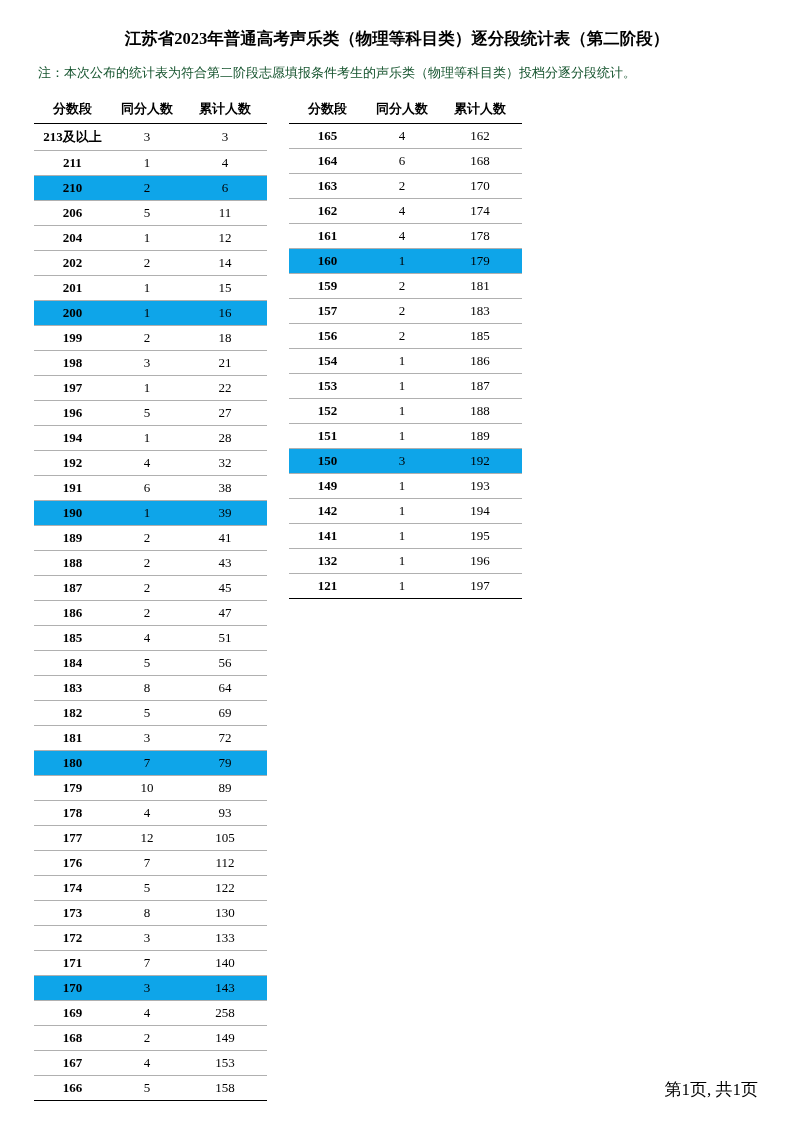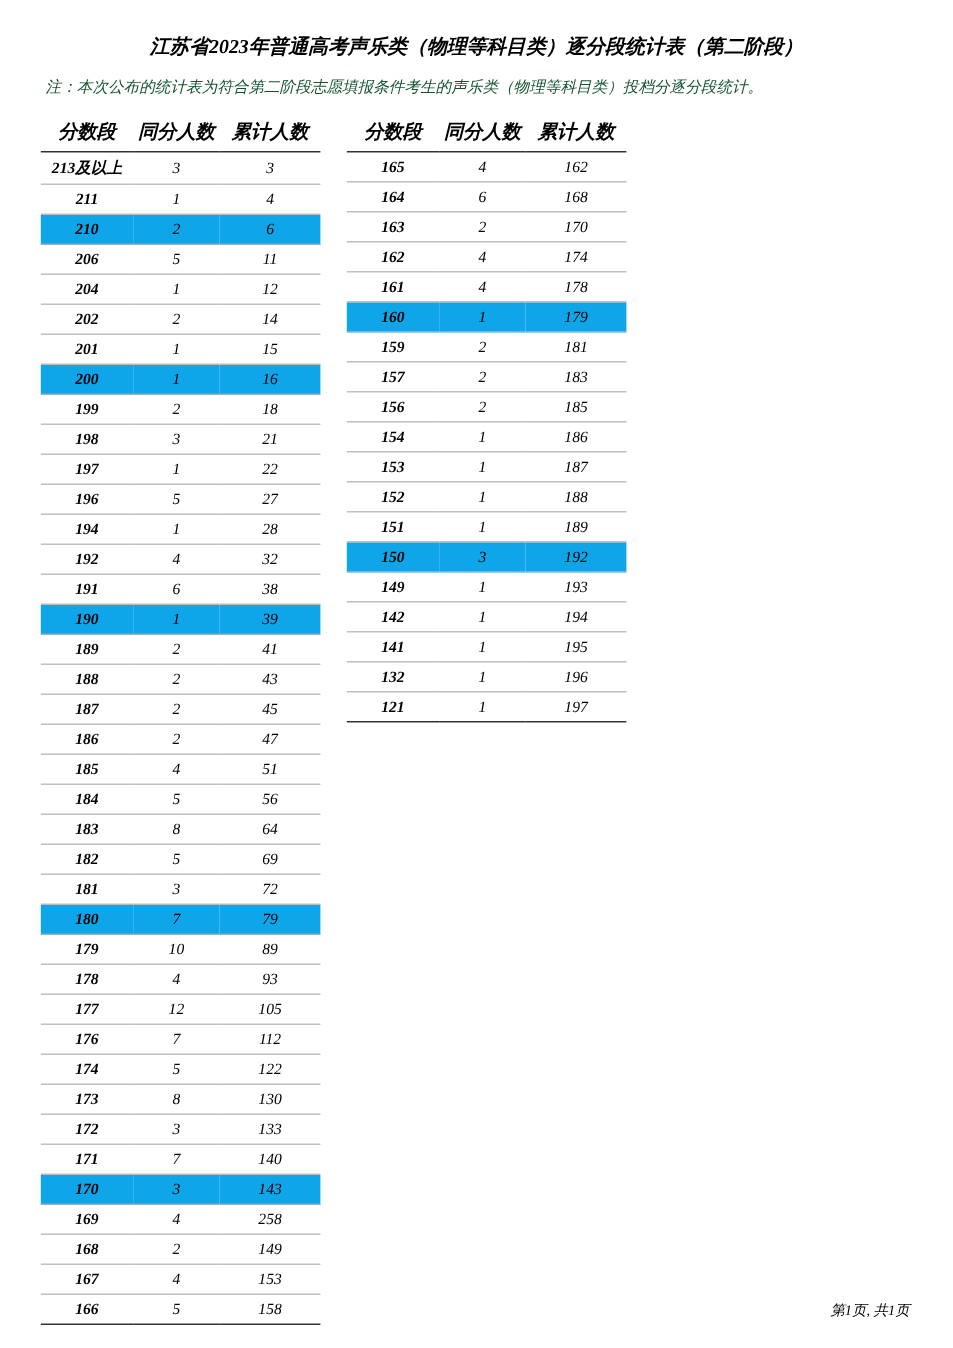--- a/index.html
+++ b/index.html
@@ -14,21 +14,20 @@
     font-family: "Liberation Sans", sans-serif;
     color: #000000;
     overflow: hidden;
   }
   .page {
     width: 794px;
     height: 1123px;
     position: relative;
     box-sizing: border-box;
     padding: 22px 30px 0 30px;
-    font-style: italic;
   }
   .doc-title {
     text-align: center;
     font-family: "Liberation Serif", serif;
     font-weight: bold;
     font-size: 16.5px;
     letter-spacing: 0px;
     margin: 6px 0 0 0;
     color: #000;
   }
@@ -51,21 +50,21 @@
   }
   table.score-table {
     border-collapse: collapse;
     width: 233px;
     flex: none;
     table-layout: fixed;
   }
   table.score-table th {
     font-family: "Liberation Serif", serif;
     font-weight: bold;
-    font-size: 16px;
+    font-size: 13px;
     padding: 4px 0 5px 0;
     text-align: center;
     border: none;
     border-bottom: 1.6px solid #000;
     white-space: nowrap;
   }
   table.score-table td {
     font-family: "Liberation Serif", serif;
     font-size: 13px;
     text-align: center;
@@ -88,21 +87,21 @@
     text-align: center;
   }
   .head-row th.h0 { width: 33%; }
   .head-row th.h1 { width: 31%; }
   .head-row th.h2 { width: 36%; }
   .footer {
     position: absolute;
     right: 36px;
     bottom: 22px;
     font-family: "Liberation Serif", serif;
-    font-size: 12px;
+    font-size: 17px;
     color: #000;
   }
 </style>
 </head>
 <body>
 
 <div class="page">
 
   <div class="doc-title">江苏省2023年普通高考声乐类（物理等科目类）逐分段统计表（第二阶段）</div>
 

